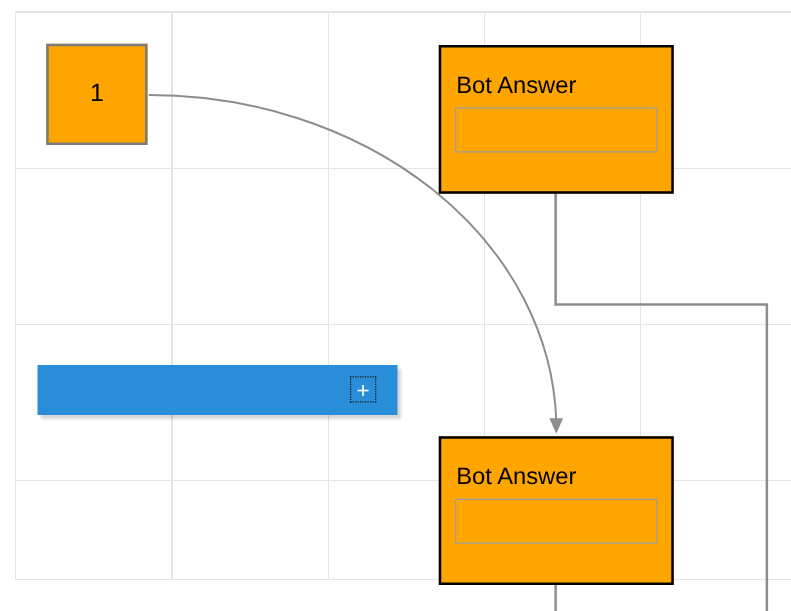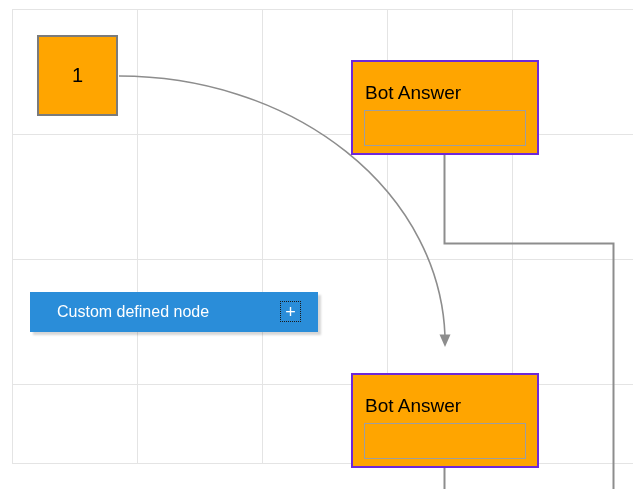--- a/index.html
+++ b/index.html
@@ -34,24 +34,23 @@
     background: #FFA500;
     border: 2px solid #7b7b7b;
     display: flex;
     align-items: center;
     justify-content: center;
     font-size: 20px;
     color: #000000;
   }
   .node-bot {
     width: 188px;
-    height: 95px;
+    height: 119px;
     background: #FFA500;
-    border: 2px solid #6d28d9;
-    margin-top: 24px;
+    border: 2px solid #000000;
   }
   .node-bot-top { left: 351px; top: 36px; }
   .node-bot-bottom { left: 351px; top: 349px; }
   .bot-title {
     position: absolute;
     left: 12px;
     top: 21px;
     font-size: 19px;
     line-height: 20px;
     color: #000000;
@@ -140,19 +139,18 @@
     <div class="bot-title">Bot Answer</div>
     <div class="bot-input"></div>
   </div>
 
   <div class="node node-bot node-bot-bottom">
     <div class="bot-title">Bot Answer</div>
     <div class="bot-input"></div>
   </div>
 
   <div class="node node-custom">
-    <span class="custom-label">Custom defined node</span>
     <span class="plus-box">
       <span>+</span>
     </span>
   </div>
 
 </div>
 
 </body></html>

